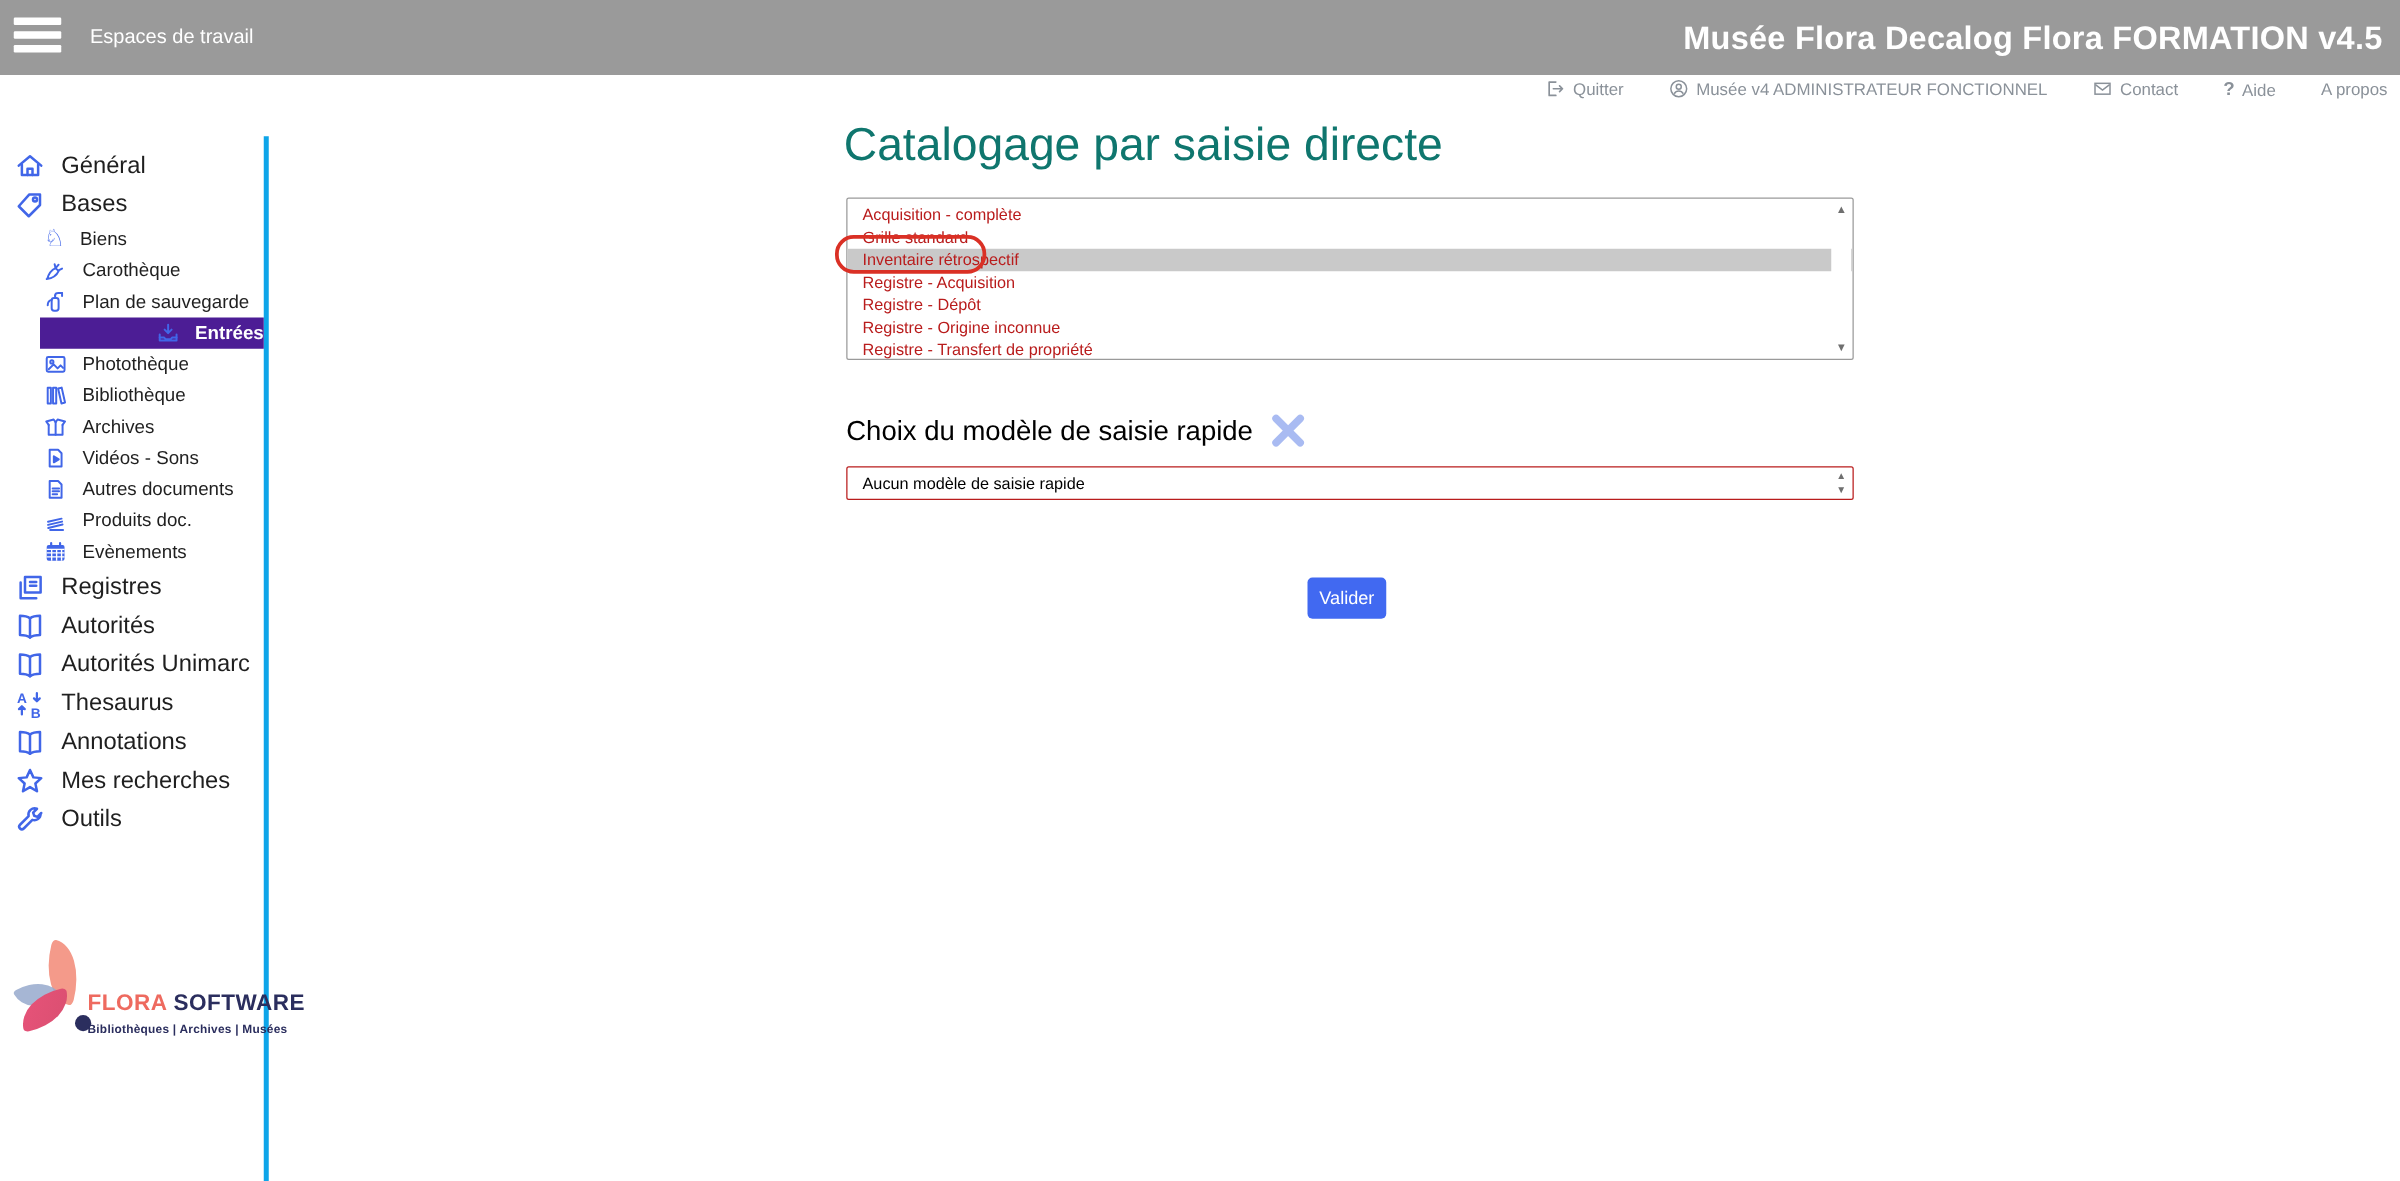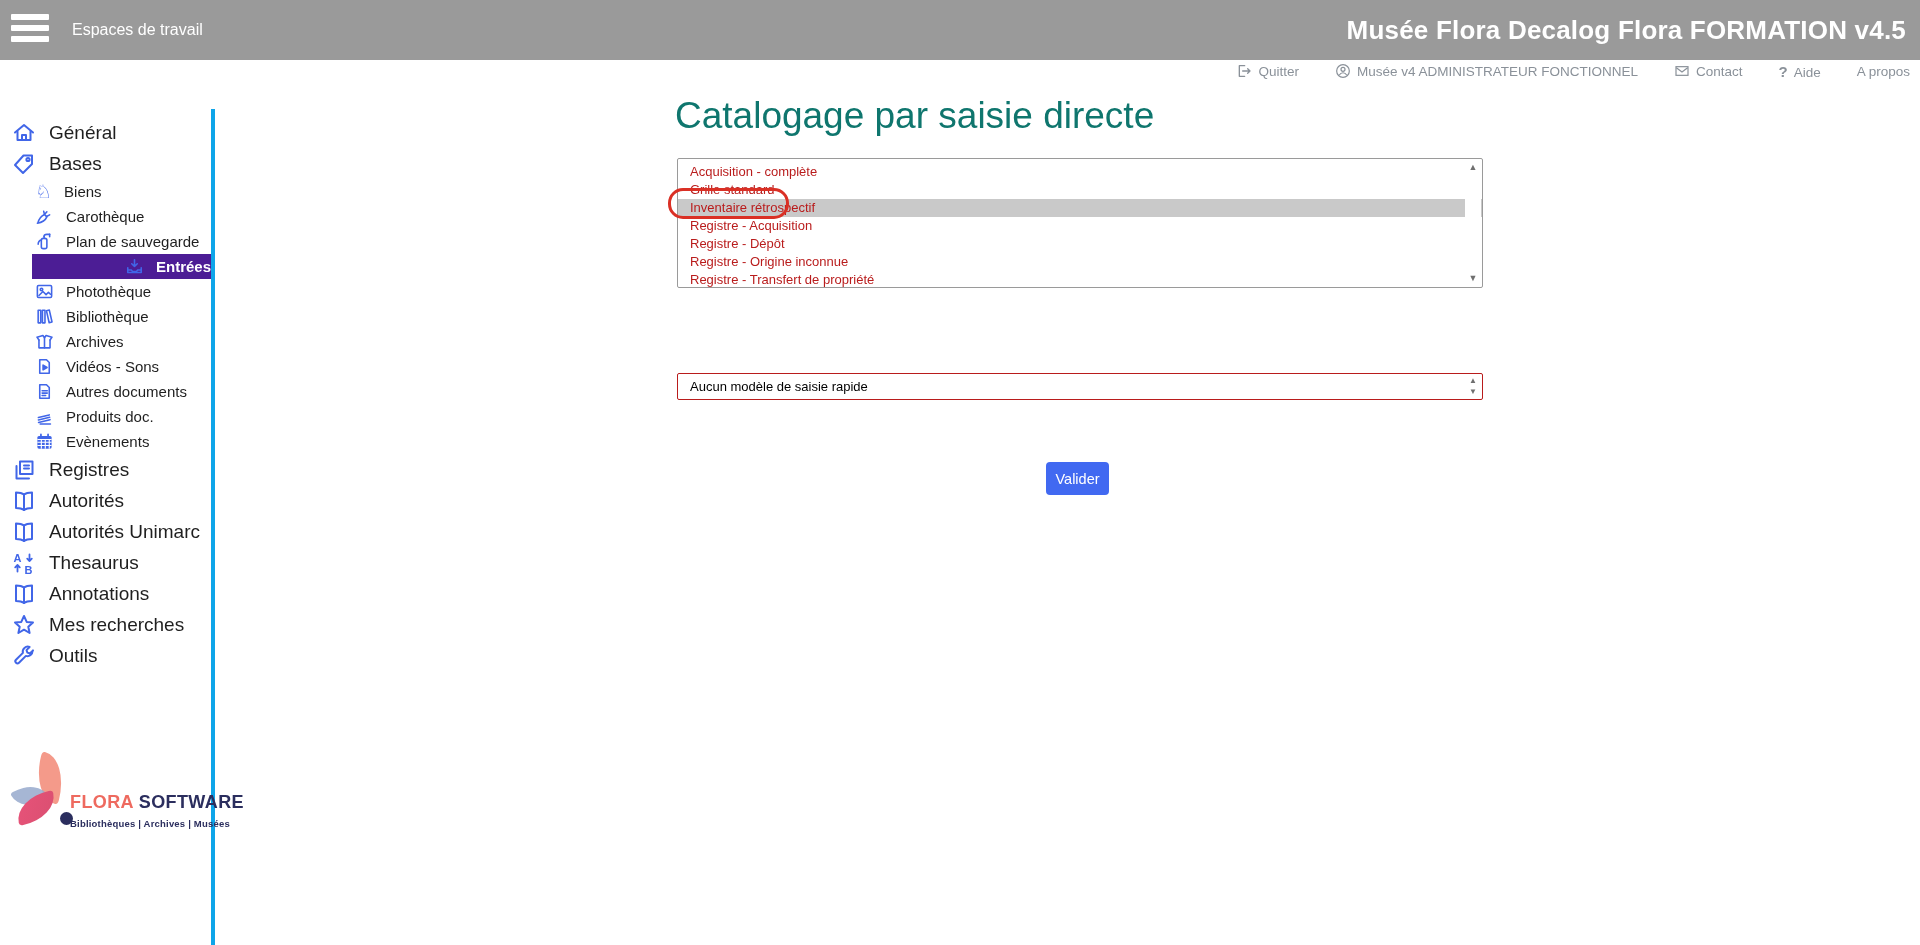--- a/index.html
+++ b/index.html
@@ -333,20 +333,28 @@
         <div class="option">Registre - Origine inconnue</div>
         <div class="option">Registre - Transfert de propriété</div>
       </div>
     <div class="vscroll">
       <span class="scroll-arrow">▲</span>
       <span class="scroll-arrow">▼</span>
     </div>
   </div>
   <div class="annotation"></div>
 
+  <div class="h2-heading">
+    <span class="h2-text">Choix du modèle de saisie rapide</span>
+    <span class="clear-x">
+      <svg viewBox="0 0 24 24">
+          <path d="M4 4 L20 20 M20 4 L4 20" stroke="#a9bbf2" stroke-width="5" stroke-linecap="round" fill="none"></path>
+        </svg>
+    </span>
+  </div>
 
   <div class="select2">
     <div class="value">Aucun modèle de saisie rapide</div>
     <div class="vscroll">
       <span class="scroll-arrow">▲</span>
       <span class="scroll-arrow">▼</span>
     </div>
   </div>
 
   <button class="submit">Valider</button>

